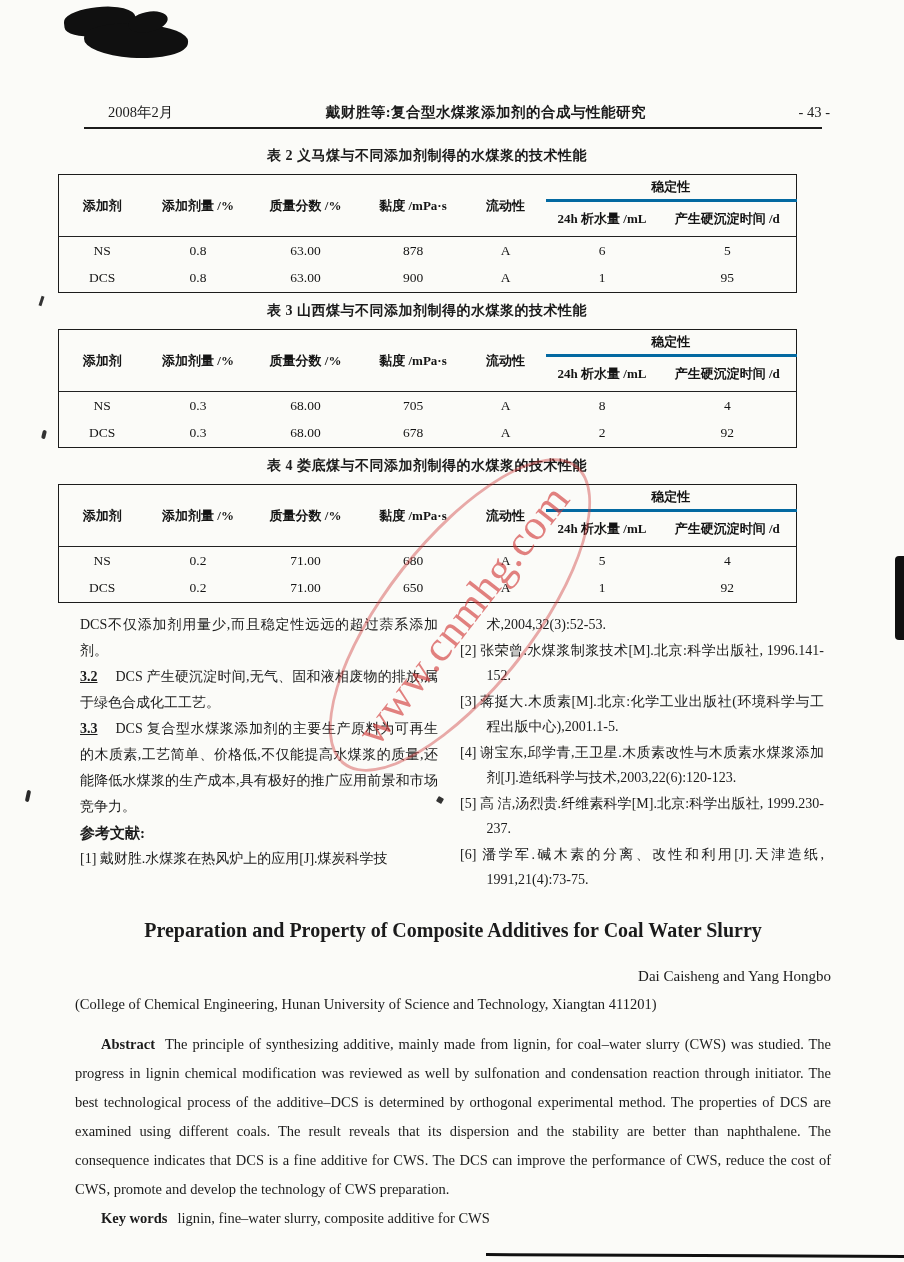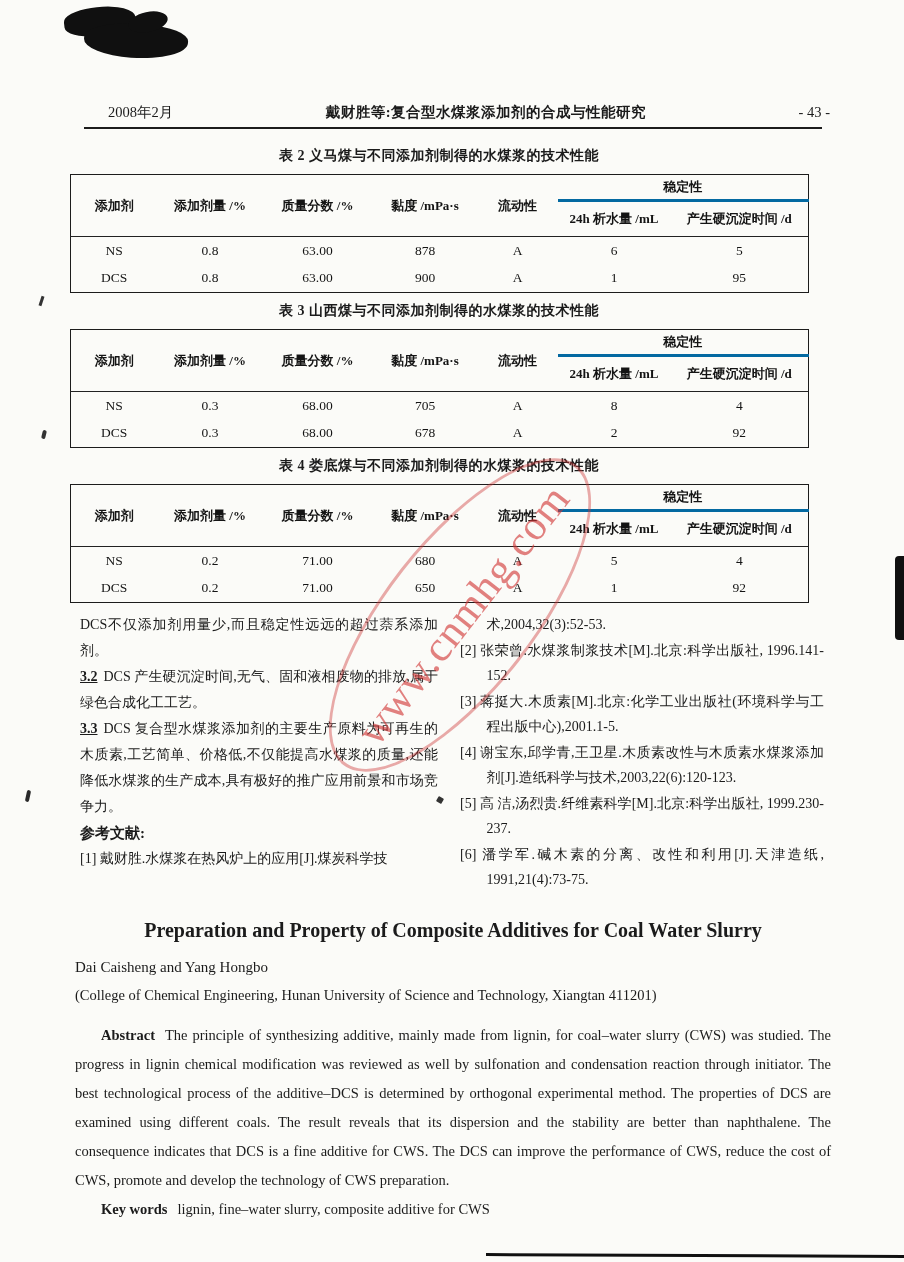--- a/index.html
+++ b/index.html
@@ -16,21 +16,21 @@
     display:flex; justify-content:space-between; align-items:baseline;
     font-size:14.5px;
   }
   .runhead .rtitle { font-weight:bold; letter-spacing:0.5px; }
   .headrule {
     position:absolute; top:127px; left:84px; width:738px; height:2px;
     background:#1c1c1c;
   }
 
   
-  .twrap { position:absolute; left:70px; width:738px; }
+  .twrap { position:absolute; left:58px; width:738px; }
   #t2 { top:147px; }
   #t3 { top:302px; }
   #t4 { top:457px; }
   .tcaption {
     text-align:center; font-weight:bold; font-size:14px; margin-bottom:9px;
     letter-spacing:0.5px;
   }
   table.perf { border-collapse:collapse; width:100%; table-layout:fixed; border:1.6px solid #1c1c1c; }
   .perf th, .perf td {
     font-size:13px; text-align:center; padding:2px 2px; color:#141414;
@@ -40,28 +40,28 @@
   .perf tr.h2 th { font-weight:bold; height:36px; border-bottom:1.4px solid #222; }
   .perf tr.h1 th[rowspan] { border-bottom:1.4px solid #222; }
   .perf th.spanner { border-bottom:3px solid #0369a1; }
   .perf tbody td { height:28px; font-size:13.5px; }
 
   
   .col { position:absolute; top:612px; font-size:14px; line-height:26px; text-align:justify; }
   .col-left  { left:80px;  width:358px; }
   .col-right { left:460px; width:364px; line-height:25.5px; }
   .col p { margin:0; }
-  .col .num { font-weight:bold; margin-right:6px;text-decoration:underline; }
+  .col .num { font-weight:bold; margin-right:18px;text-decoration:underline; }
   .refhead { font-weight:bold; font-size:15px; margin-top:4px; margin-bottom:2px; }
   .ref { padding-left:1.9em; text-indent:-1.9em; margin-bottom:2px; }
 
   
   .en { position:absolute; top:919px; left:75px; width:756px; }
   .en-title { text-align:center; font-weight:bold; font-size:20px; }
-  .en-authors { text-align:left; font-size:15px; margin-top:17px; }
+  .en-authors { text-align:right; font-size:15px; margin-top:26px; }
   .en-affil { font-size:14.5px; margin-top:11px; }
   .en-abs { margin-top:17px; font-size:14.5px; line-height:29px; text-align:justify; }
   .en-abs .lbl, .en-kw .lbl { font-weight:bold; margin-right:10px; }
   .en-abs .indent, .en-kw .indent { display:inline-block; width:26px; }
   .en-kw { font-size:14.5px; line-height:29px; }
 
   
   .wm { pointer-events:none; position:absolute; z-index:5; }
   .wm-text {
     left:293px; top:590px; width:340px; text-align:center;

